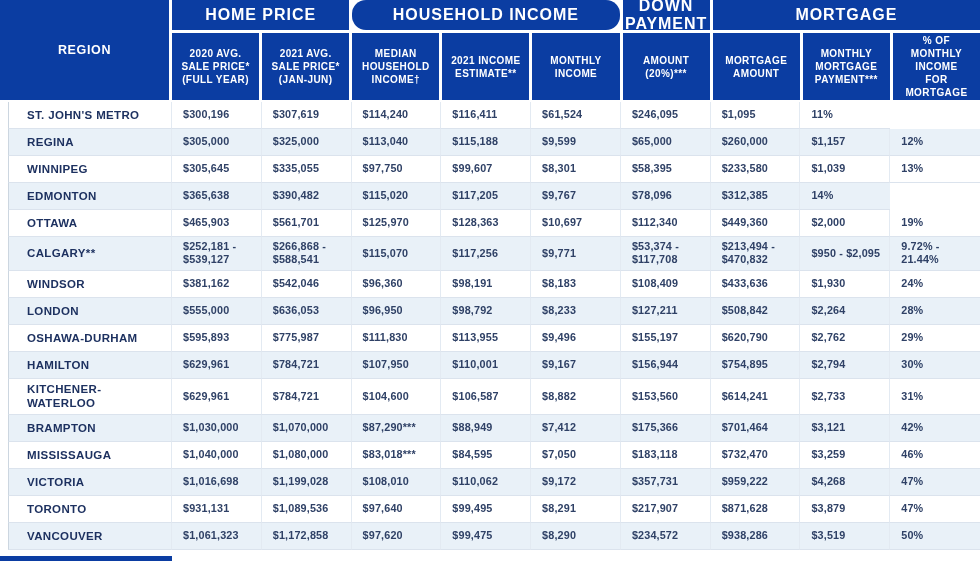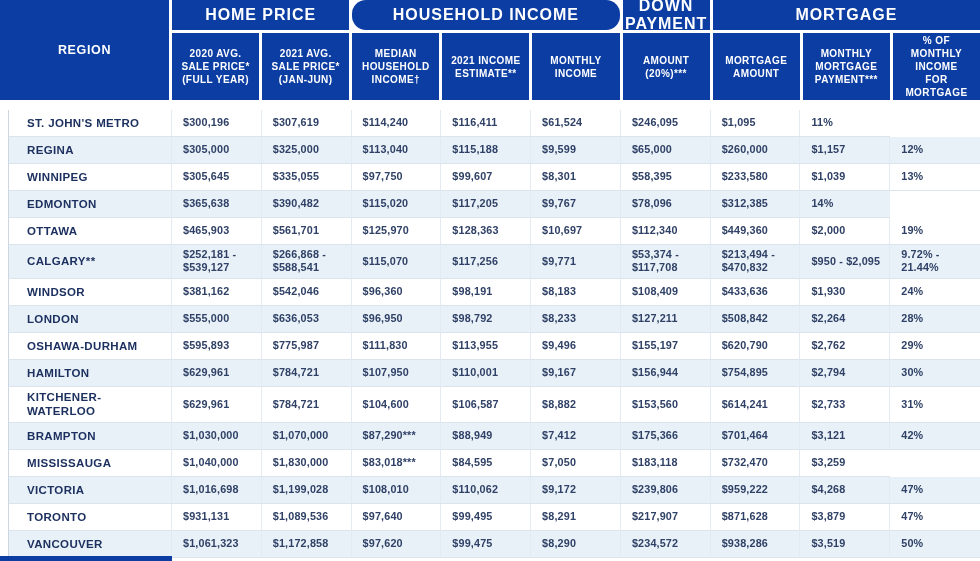--- a/index.html
+++ b/index.html
@@ -24,21 +24,21 @@
     text-align:center;
   }
   .region-head { grid-column:1; grid-row:1 / 3; font-size:12.5px; font-weight:700; letter-spacing:.05em; }
   .group-label { font-size:16px; font-weight:700; letter-spacing:.06em; white-space:pre-line; line-height:1.15; }
   .g-home     { grid-column:2 / 4;  grid-row:1; }
   .g-income   { grid-column:4 / 7;  grid-row:1;border-radius:14px; }
   .g-down     { grid-column:7 / 8;  grid-row:1; }
   .g-mortgage { grid-column:8 / 11; grid-row:1; }
   .sub-label { grid-row:2; font-size:10px; font-weight:700; letter-spacing:.04em; line-height:1.3; white-space:pre-line; padding:2px; }
   
-  .table-body { margin-top:10px; }
+  .table-body { margin-top:2px; }
   .row {
     display:grid;
     grid-template-columns:172px repeat(9, 1fr);
   }
   .cell {
     background:#ffffff;
     border-bottom:1px solid #dbe3ed;
     border-right:1px solid #e3eaf2;
     display:flex; align-items:center;
     min-height:27px;
@@ -244,36 +244,37 @@
         <div class="cell value-cell">$88,949</div>
         <div class="cell value-cell">$7,412</div>
         <div class="cell value-cell">$175,366</div>
         <div class="cell value-cell">$701,464</div>
         <div class="cell value-cell">$3,121</div>
         <div class="cell value-cell">42%</div>
       </div>
       <div class="row">
         <div class="cell region-cell">MISSISSAUGA</div>
         <div class="cell value-cell">$1,040,000</div>
-        <div class="cell value-cell">$1,830,000</div>
+        <div class="cell value-cell">$1,080,000</div>
         <div class="cell value-cell">$83,018***</div>
         <div class="cell value-cell">$84,595</div>
         <div class="cell value-cell">$7,050</div>
         <div class="cell value-cell">$183,118</div>
         <div class="cell value-cell">$732,470</div>
         <div class="cell value-cell">$3,259</div>
+        <div class="cell value-cell">46%</div>
       </div>
       <div class="row alt">
         <div class="cell region-cell">VICTORIA</div>
         <div class="cell value-cell">$1,016,698</div>
         <div class="cell value-cell">$1,199,028</div>
         <div class="cell value-cell">$108,010</div>
         <div class="cell value-cell">$110,062</div>
         <div class="cell value-cell">$9,172</div>
-        <div class="cell value-cell">$239,806</div>
+        <div class="cell value-cell">$357,731</div>
         <div class="cell value-cell">$959,222</div>
         <div class="cell value-cell">$4,268</div>
         <div class="cell value-cell">47%</div>
       </div>
       <div class="row">
         <div class="cell region-cell">TORONTO</div>
         <div class="cell value-cell">$931,131</div>
         <div class="cell value-cell">$1,089,536</div>
         <div class="cell value-cell">$97,640</div>
         <div class="cell value-cell">$99,495</div>

